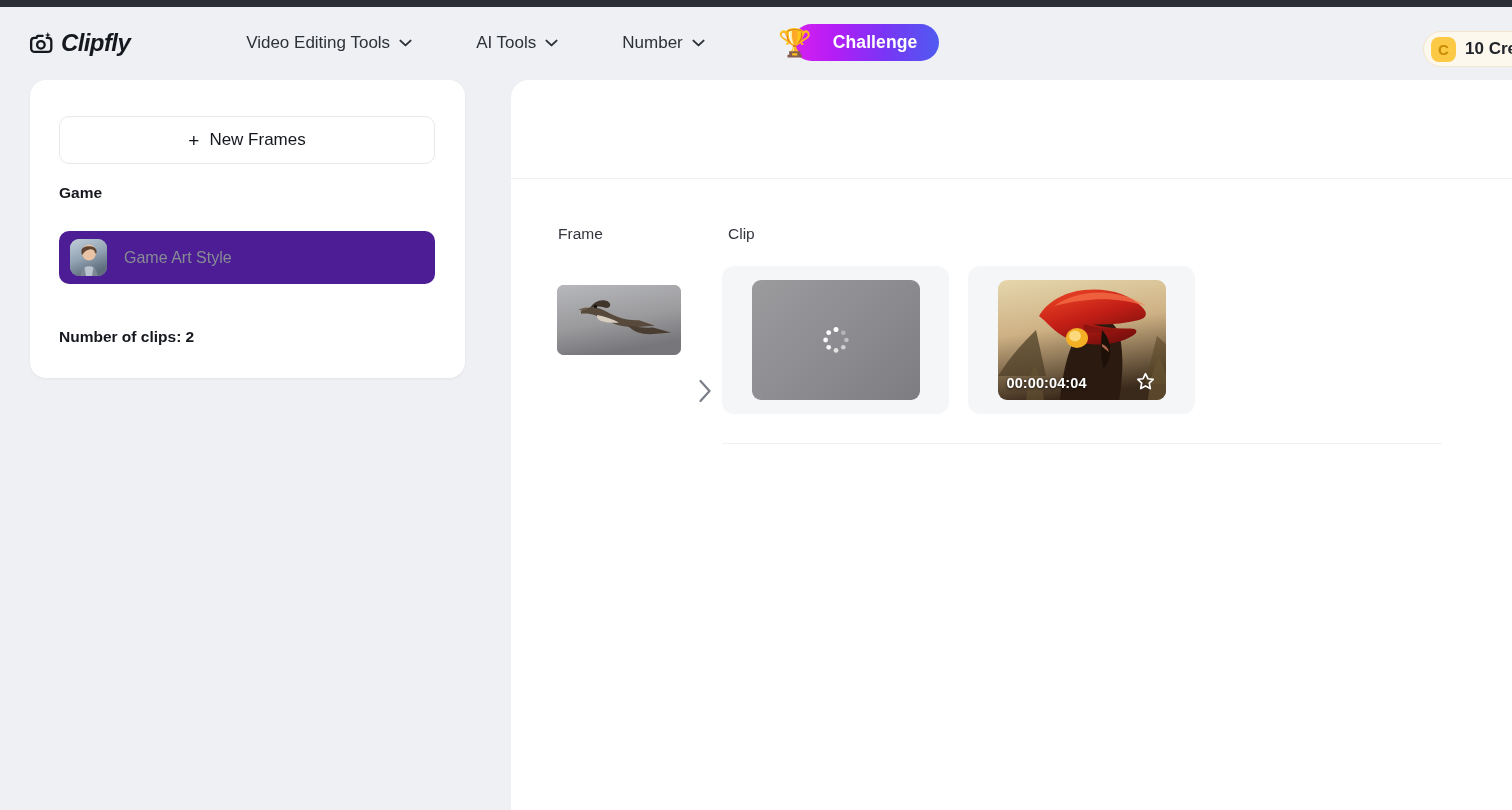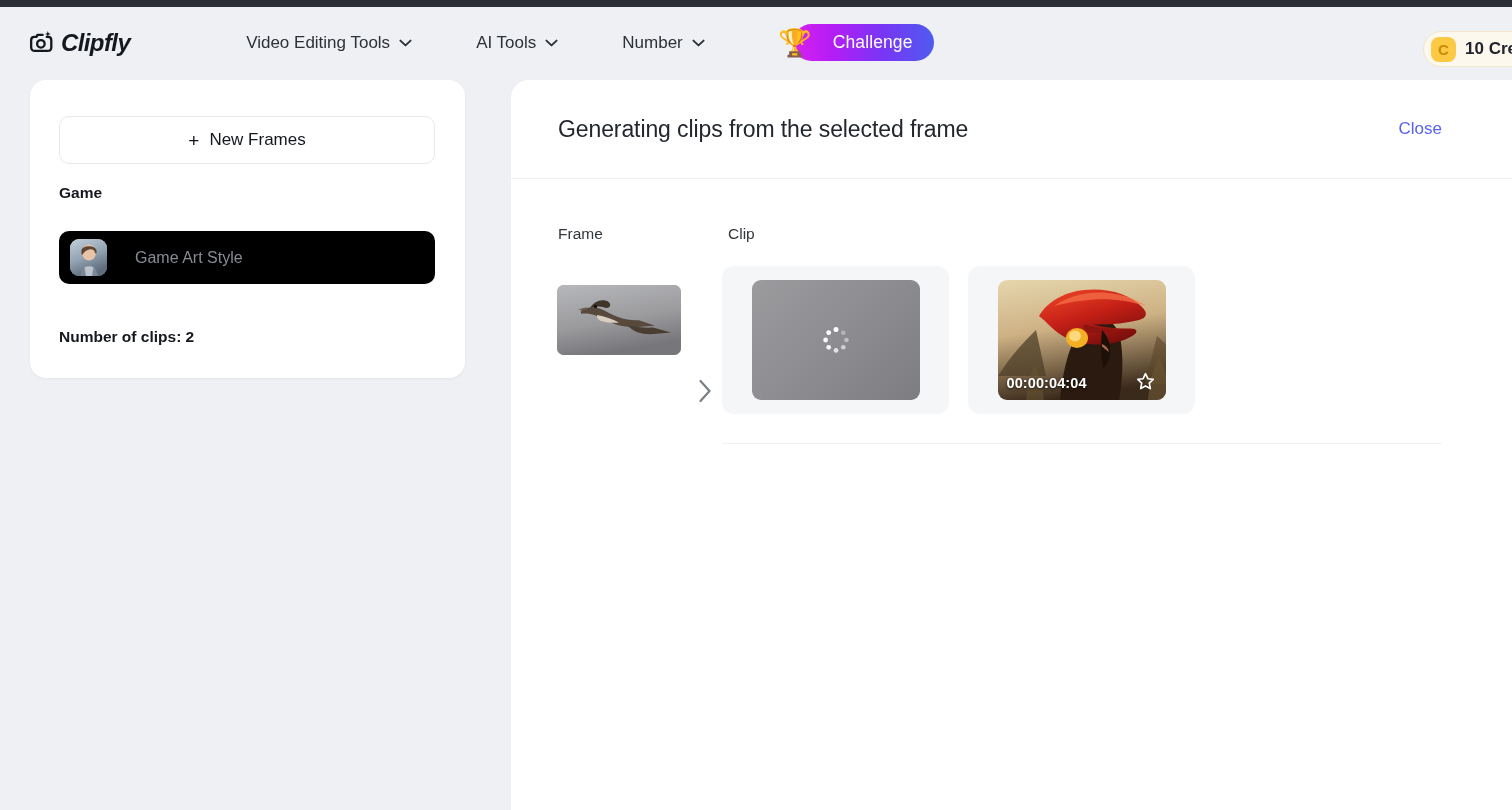--- a/index.html
+++ b/index.html
@@ -32,21 +32,21 @@
     top: 7px; left: 0;
     width: 1512px;
     height: 71px;
     background: #eef0f3;
     display: flex;
     align-items: center;
   }
 
   .logo {
     display: flex;
-    align-items: flex-start;
+    align-items: flex-end;
     gap: 7px;
     margin-left: 27px;
   }
   .logo-mark { width: 27px; height: 27px; display: block; }
   .logo-text {
     font-size: 24px;
     font-weight: 700;
     font-style: italic;
     letter-spacing: -0.6px;
     color: #15181e;
@@ -77,21 +77,21 @@
     height: 37px;
     padding: 0 22px 0 40px;
     border-radius: 19px;
     background: linear-gradient(90deg, #d820ee 0%, #b41df6 28%, #7a34f5 62%, #4f5bf0 100%);
     position: relative;
     cursor: pointer;
     margin-left: 24px;
   }
   .challenge-label {
     font-size: 17.5px;
-    font-weight: 400;
+    font-weight: 700;
     color: #ffffff;
     letter-spacing: 0.1px;
   }
   .trophy {
     position: absolute;
     left: -14px;
     top: 50%;
     transform: translateY(-50%);
     font-size: 27px;
     line-height: 1;
@@ -177,25 +177,25 @@
     color: #15181e;
   }
 
   .style-row {
     position: absolute;
     left: 29px;
     top: 151px;
     width: 376px;
     height: 53px;
     border-radius: 10px;
-    background: #000000;
+    background: #4c1d95;
     display: flex;
     align-items: center;
     padding-left: 11px;
-    gap: 28px;
+    gap: 17px;
     cursor: pointer;
   }
   .style-avatar {
     width: 37px; height: 37px;
     border-radius: 9px;
     flex: none;
     overflow: hidden;
     background: #8e9aa6;
     position: relative;
   }
@@ -432,24 +432,20 @@
     </span>
     <span class="style-name">Game Art Style</span>
   </div>
 
   <div class="clip-count">Number of clips: 2</div>
 
 </div>
 
 <div class="main-panel">
 
-  <div class="panel-header">
-    <span class="panel-title">Generating clips from the selected frame</span>
-    <span class="close-link">Close</span>
-  </div>
   <div class="panel-divider"></div>
 
   <div class="col-label frame">Frame</div>
   <div class="col-label clip">Clip</div>
 
   <div class="frame-thumb">
     <svg width="124" height="70" viewBox="0 0 124 70">
       <defs>
         <linearGradient id="birdsky" x1="0" y1="0" x2="0.3" y2="1">
           <stop offset="0%" stop-color="#b7b8bb"></stop>

